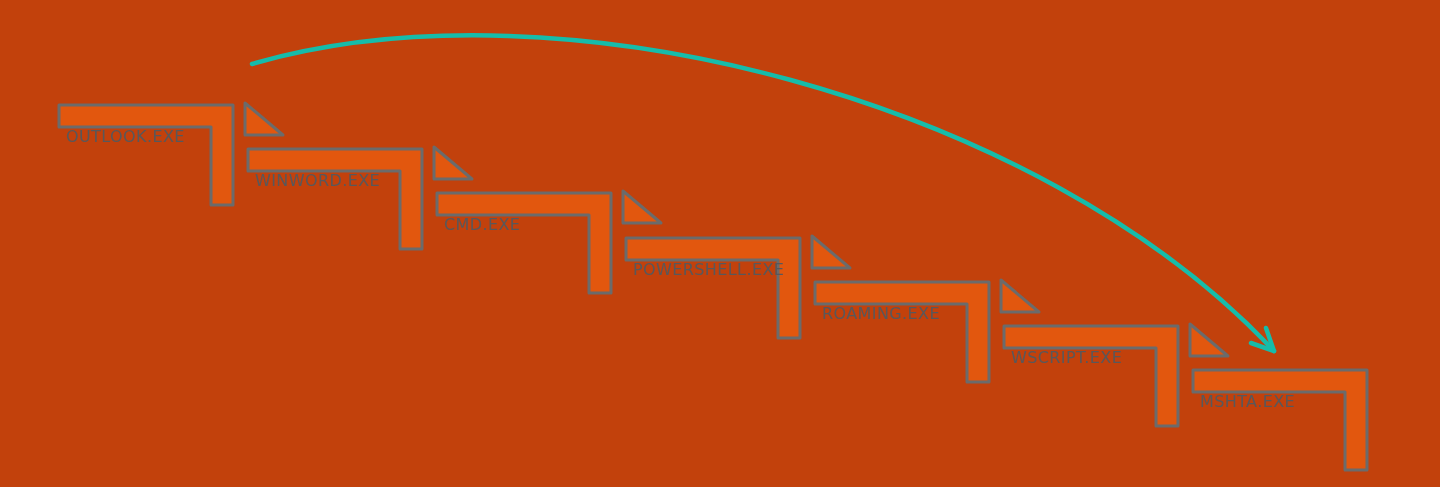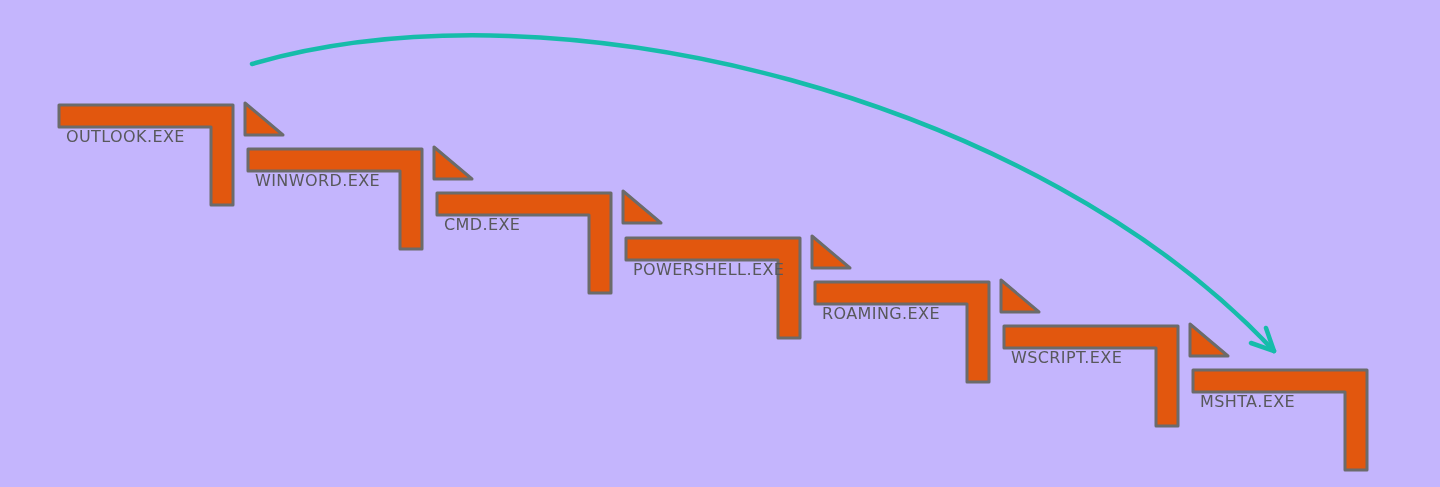--- a/index.html
+++ b/index.html
@@ -4,21 +4,21 @@
 <style>
   html, body {
     margin: 0;
     padding: 0;
     background: #ffffff;
   }
   .stage {
     position: relative;
     width: 1440px;
     height: 487px;
-    background: #c4b5fd;
+    background: #c2410c;
     overflow: hidden;
     font-family: "DejaVu Sans", "Liberation Sans", sans-serif;
   }
   svg.diagram {
     display: block;
     width: 1440px;
     height: 487px;
   }
   svg.diagram text.process-label {
     font-family: "DejaVu Sans", "Liberation Sans", sans-serif;

